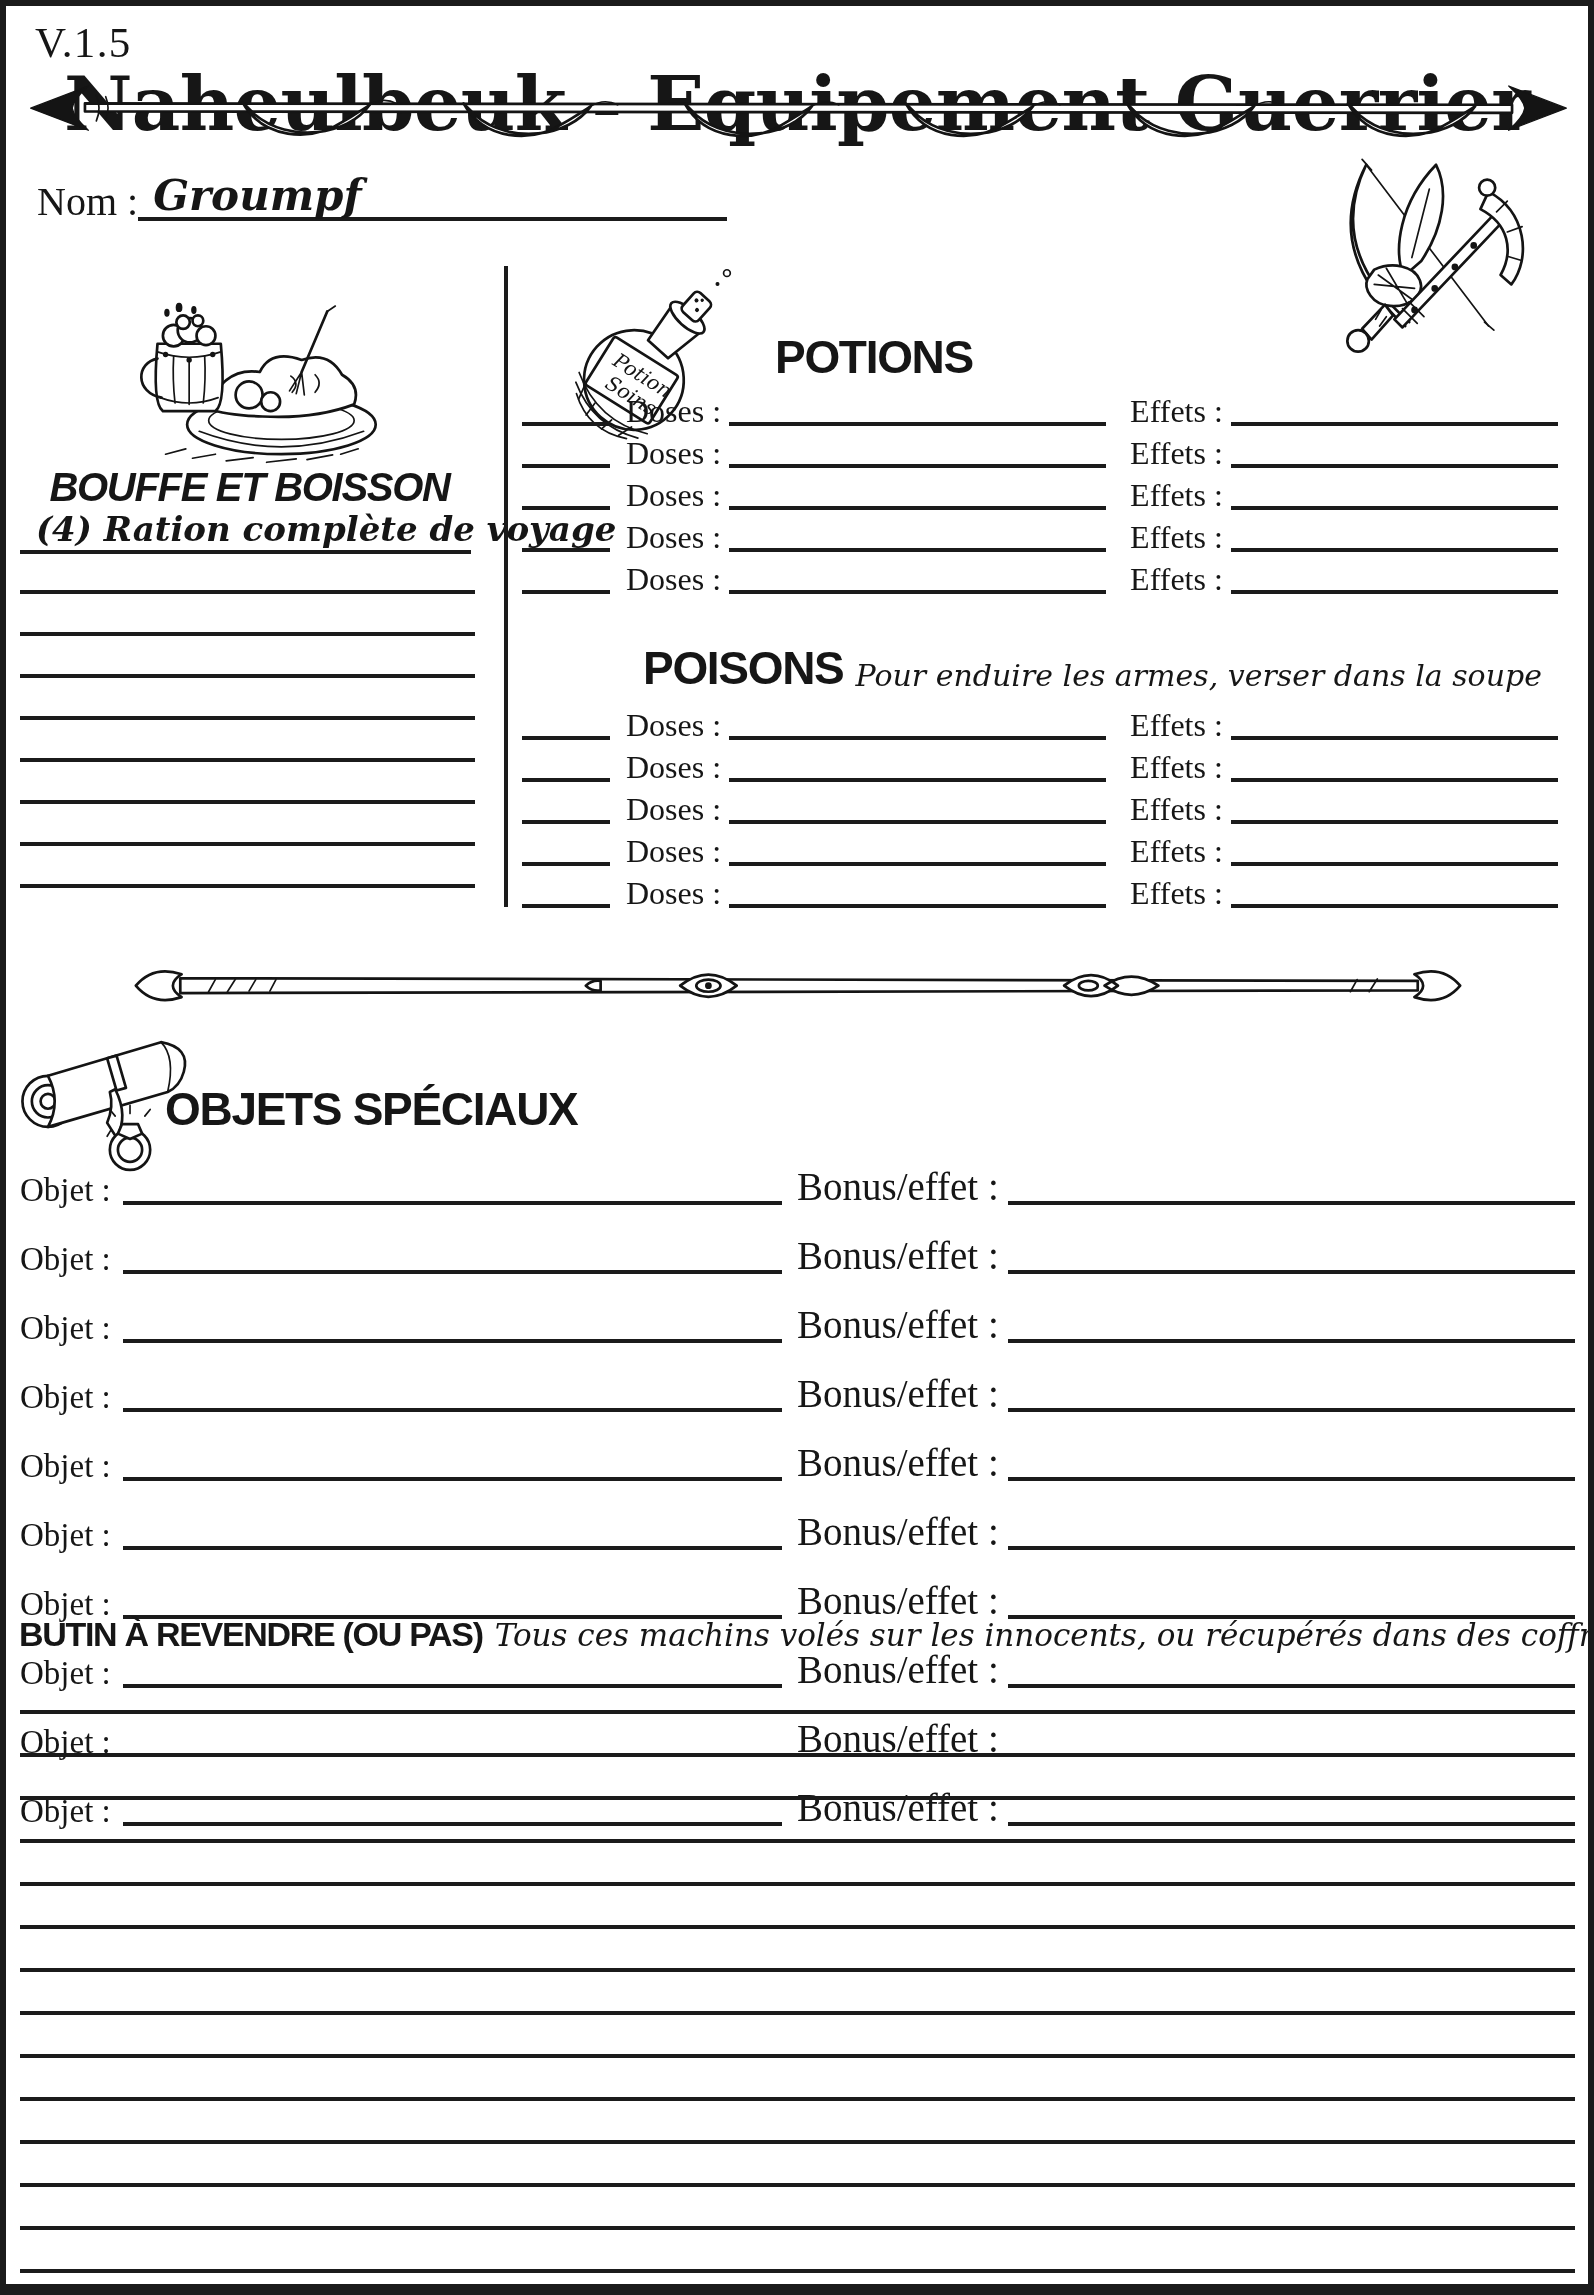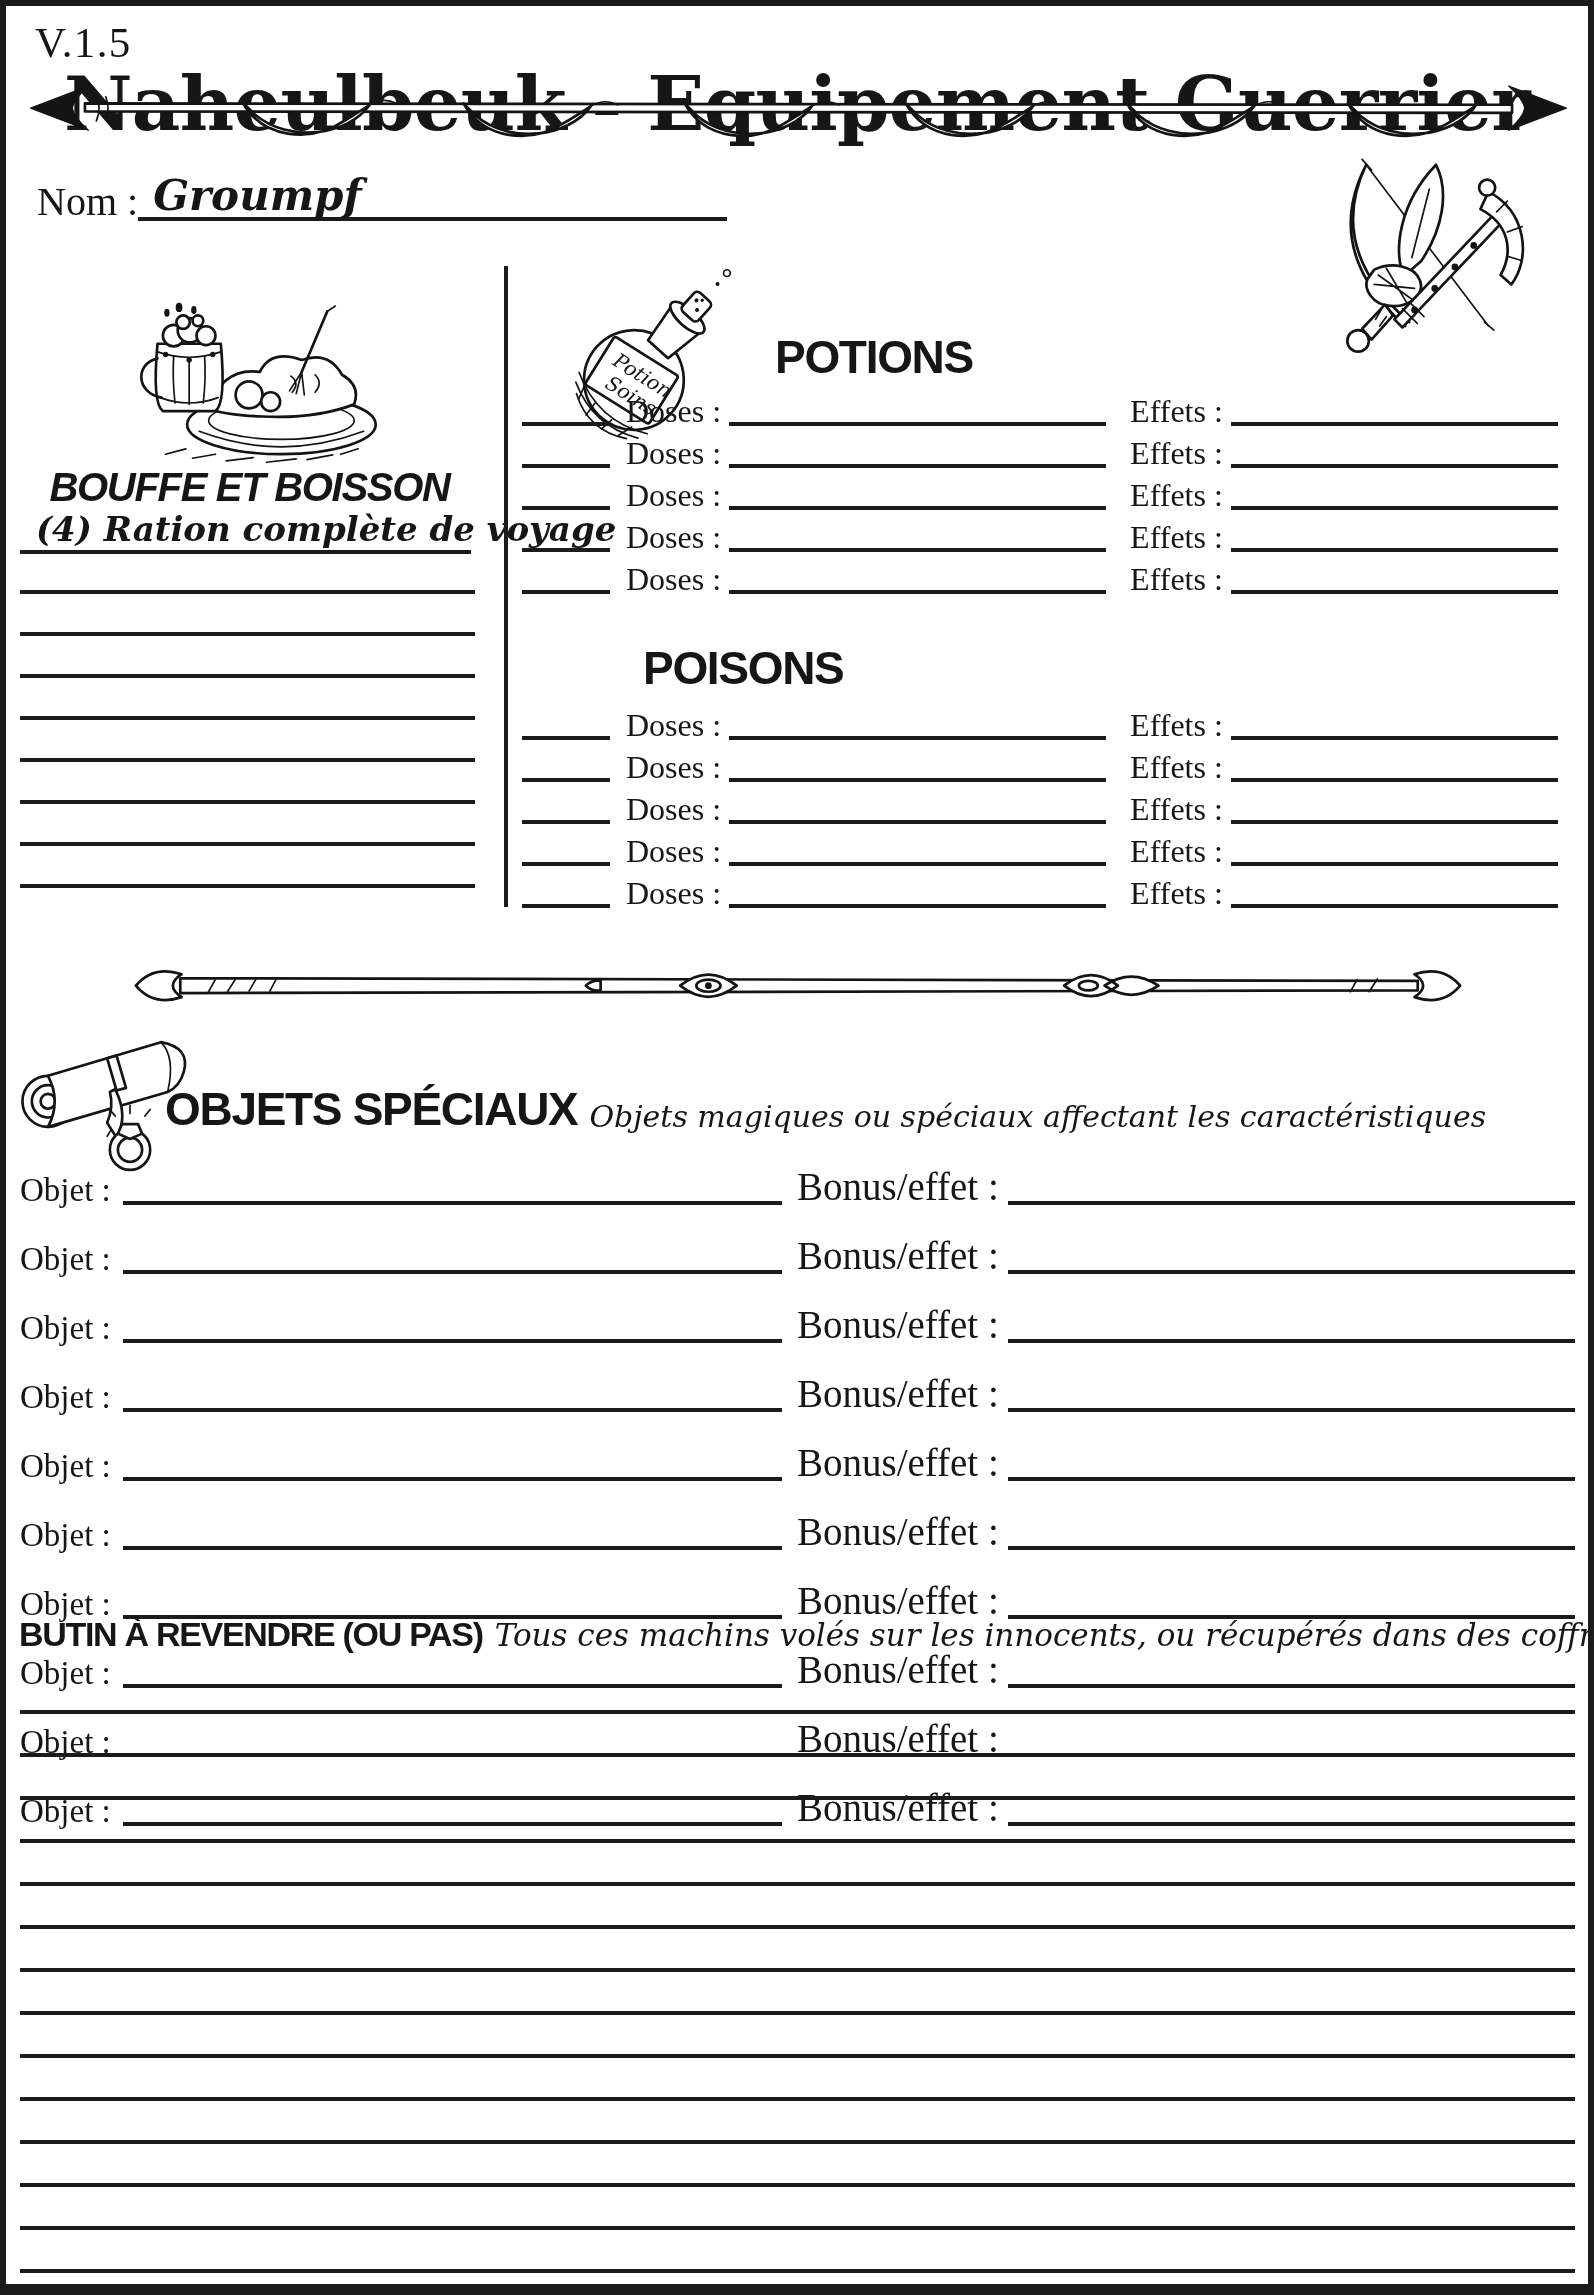--- a/index.html
+++ b/index.html
@@ -220,20 +220,21 @@
       <div class="seg short"></div>
       <span class="flbl">Doses :</span>
       <div class="seg mid"></div>
       <span class="flbl second">Effets :</span>
       <div class="seg end"></div>
     </div>
   </div>
 
 <div class="head-row poisons-head">
   <span class="h-black">POISONS</span>
+  <span class="subtitle">Pour enduire les armes, verser dans la soupe</span>
 </div>
 
 <div class="pp-rows rows-poisons">
 
     <div class="pp-row">
       <div class="seg short"></div>
       <span class="flbl">Doses :</span>
       <div class="seg mid"></div>
       <span class="flbl second">Effets :</span>
       <div class="seg end"></div>
@@ -296,21 +297,20 @@
   <path class="lnw" d="M150 100 Q170 140 152 172 L138 150 Q148 126 142 104 Z"></path>
   <path class="ln thin" d="M152 172 L144 160 L138 170"></path>
   <circle class="lnw" cx="172" cy="190" r="30"></circle>
   <circle class="lnw" cx="172" cy="190" r="18"></circle>
   <path class="lnw" d="M160 152 L184 152 L190 166 L172 174 L154 166 Z"></path>
   <path class="ln thin" d="M150 140 l-8 -10 M172 136 l0 -12 M194 140 l8 -10"></path>
 </svg>
 
 <div class="head-row objets-head">
   <span class="h-black">OBJETS SPÉCIAUX</span>
-  <span class="subtitle">Objets magiques ou spéciaux affectant les caractéristiques</span>
 </div>
 
 <div class="obj-rows">
 
     <div class="obj-row">
       <span class="olbl">Objet :</span>
       <div class="seg a"></div>
       <span class="blbl">Bonus/effet :</span>
       <div class="seg b"></div>
     </div>

